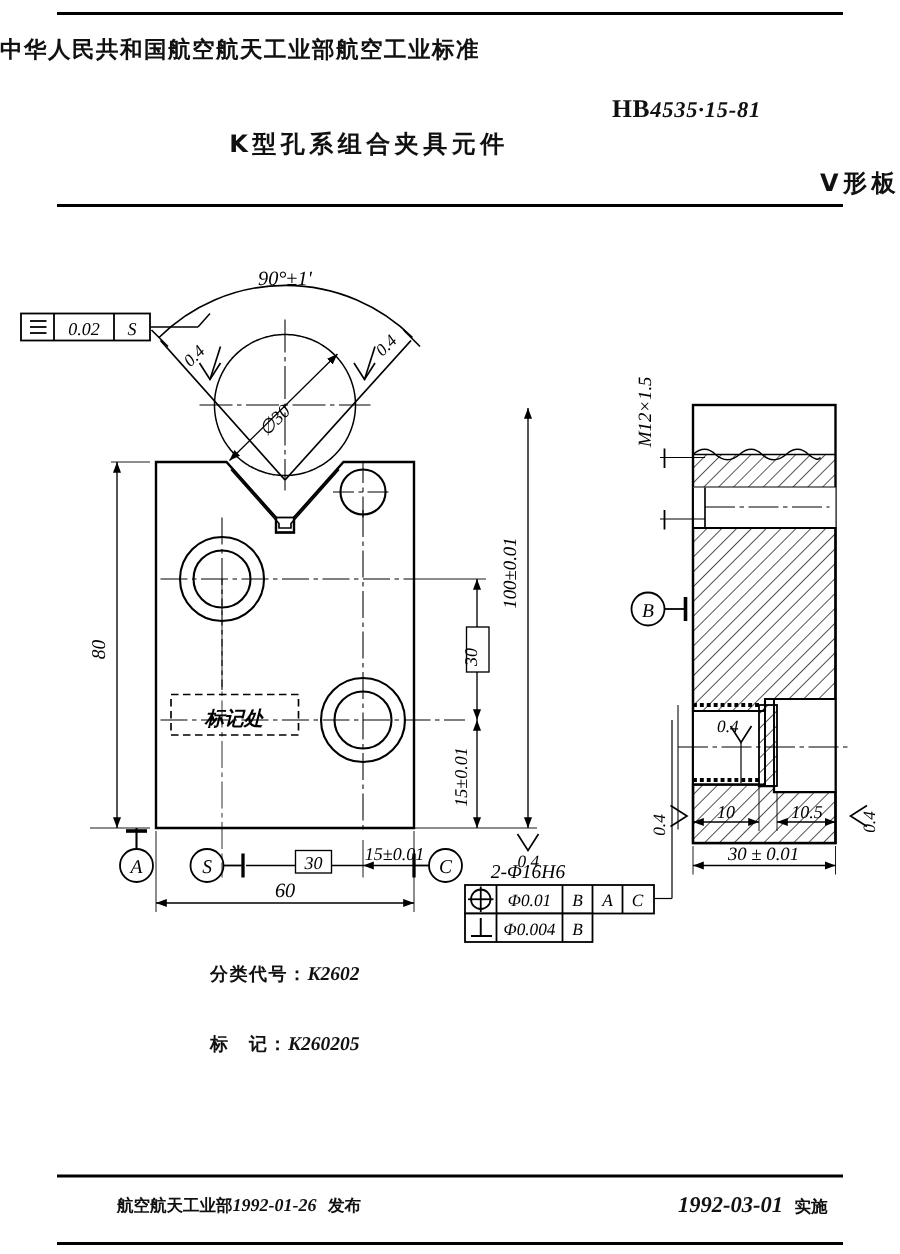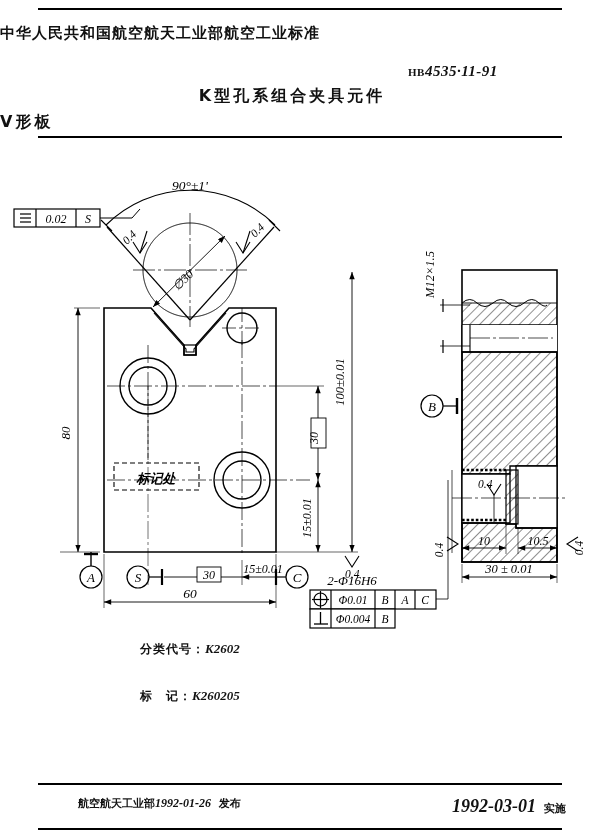--- a/index.html
+++ b/index.html
@@ -16,48 +16,48 @@
   .hdr-title{
     position:absolute;left:0;top:24px;width:600px;
     font-family:"DejaVu Sans", sans-serif;
     font-size:15px;font-weight:bold;letter-spacing:1px;
   }
   .std-no{
     position:absolute;left:408px;top:63px;
     font-family:"Liberation Serif", serif;
     font-size:15px;font-style:italic;font-weight:bold;letter-spacing:.5px;
   }
-  .std-no .hb{font-size:11px;font-style:normal;}
+  .std-no .hb{font-size:17px;font-style:normal;}
   .doc-t1{
     position:absolute;left:0;top:86px;width:492px;text-align:center;
     font-family:"DejaVu Sans", sans-serif;
-    font-size:16px;font-weight:bold;letter-spacing:3px;margin-left:46px;
+    font-size:16px;font-weight:bold;letter-spacing:3px;
   }
   .doc-t2{
-    position:absolute;left:0;top:112px;width:600px;text-align:left;
+    position:absolute;left:0;top:112px;width:600px;text-align:right;
     font-family:"DejaVu Sans", sans-serif;
     font-size:16px;font-weight:bold;letter-spacing:3px;
   }
   .rule{position:absolute;background:#000;}
   .rule-top{left:38px;top:8px;width:524px;height:2px;}
   .rule-hdr{left:38px;top:136px;width:524px;height:2px;}
   .rule-ftr{left:38px;top:783px;width:524px;height:2px;}
   .rule-bot{left:38px;top:828px;width:524px;height:2px;}
 
   
   .ftr-l{
     position:absolute;left:78px;top:796px;
     font-family:"DejaVu Sans", sans-serif;font-size:11px;font-weight:bold;
   }
   .ftr-l i{font-family:"Liberation Serif",serif;font-style:italic;font-size:12px;}
   .ftr-r{
     position:absolute;left:452px;top:796px;
     font-family:"DejaVu Sans", sans-serif;font-size:11px;font-weight:bold;
   }
-  .ftr-r i{font-family:"Liberation Serif",serif;font-style:italic;font-size:18px;}
+  .ftr-r i{font-family:"Liberation Serif",serif;font-style:italic;font-size:15px;}
 
   
   svg.dwg{position:absolute;left:0;top:150px;width:600px;height:520px;}
   svg.dwg text{font-family:"Liberation Serif",serif;font-style:italic;fill:#000;}
 
   
   .note{
     position:absolute;font-family:"DejaVu Sans",sans-serif;
     font-size:12px;font-weight:bold;letter-spacing:1px;text-align:center;
   }
@@ -68,21 +68,21 @@
 </head>
 <body>
 
 <div class="page">
 
   <div class="rule rule-top"></div>
 
   <div class="hdr-title">中华人民共和国航空航天工业部航空工业标准</div>
 
   <div class="std-no">
-    <span class="hb">HB</span><span>4535·11-91</span>
+    <span class="hb">HB</span><span>4535·15-81</span>
   </div>
 
   <div class="doc-t1">K型孔系组合夹具元件</div>
   <div class="doc-t2">V形板</div>
 
   <div class="rule rule-hdr"></div>
 
   <svg class="dwg" viewBox="0 0 600 520">
 
     <defs>

